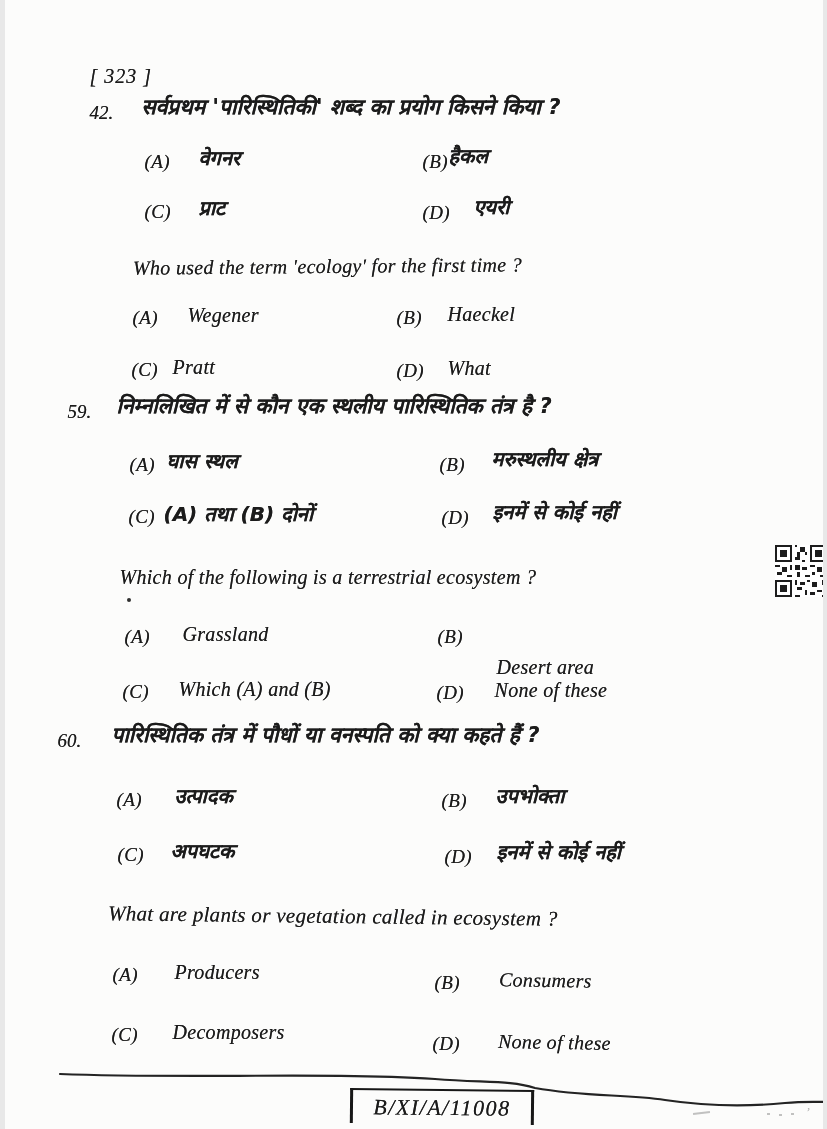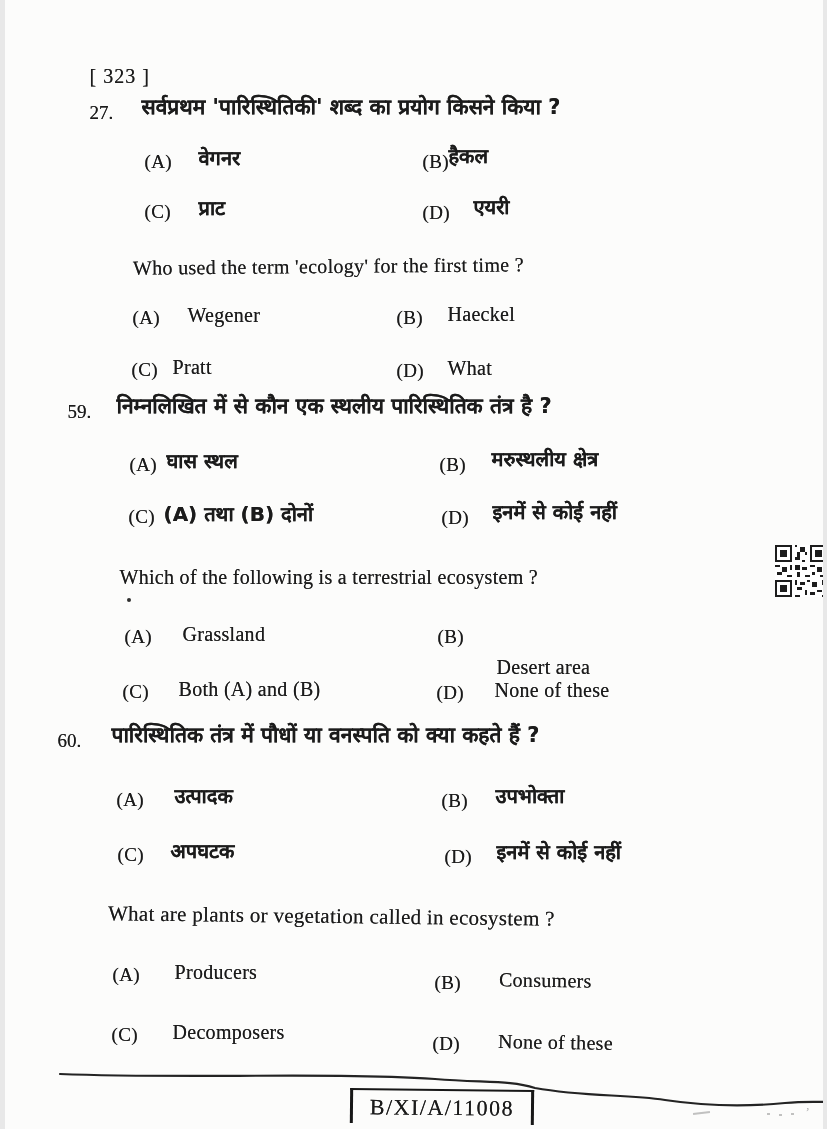--- a/index.html
+++ b/index.html
@@ -1,19 +1,20 @@
 <!DOCTYPE html>
 <html><head>
 <meta charset="utf-8">
 <style>
   html,body{margin:0;padding:0;background:#e8e8e8;}
   .page{
     position:relative;width:818px;height:1129px;margin:0 auto;
     background:#fcfcfb;overflow:hidden;color:#1b1b1b;
     font-family:"Liberation Serif",serif;
+    font-style:italic;
   }
   .t{position:absolute;white-space:nowrap;line-height:1.25;text-shadow:0 0 .4px rgba(20,20,20,.75);}
   .hi{font-family:"DejaVu Sans",sans-serif;font-weight:600;font-size:20px;}
   .hiq{font-family:"DejaVu Sans",sans-serif;font-weight:600;font-size:21px;}
   .en{font-family:"Liberation Serif",serif;font-size:20px;letter-spacing:.3px;}
   .lbl{font-family:"Liberation Serif",serif;font-size:19px;letter-spacing:.4px;}
   .num{font-family:"Liberation Serif",serif;font-size:19px;}
   .hdr{font-family:"Liberation Serif",serif;font-size:20px;letter-spacing:1px;}
   .dot{position:absolute;width:4px;height:4px;background:#2f2f2f;border-radius:50%;}
   .footer-box{
@@ -27,21 +28,21 @@
   .faint{position:absolute;color:#8f8f8f;opacity:.7;font-size:13px;font-family:"Liberation Serif",serif;}
   svg{position:absolute;display:block;}
 </style>
 </head>
 <body>
 
 <div class="page">
 
   <div class="t hdr" style="left:85px;top:64px;">[ 323 ]</div>
 
-  <div class="t num" style="left:85px;top:101px;">27.</div>
+  <div class="t num" style="left:85px;top:101px;">42.</div>
   <div class="t hiq" style="left:137px;top:94px;">सर्वप्रथम 'पारिस्थितिकी' शब्द का प्रयोग किसने किया ?</div>
 
   <div class="t lbl" style="left:140px;top:150px;">(A)</div>
   <div class="t hi" style="left:194px;top:146px;">वेगनर</div>
   <div class="t lbl" style="left:418px;top:150px;">(B)</div>
   <div class="t hi" style="left:444px;top:144px;">हैकल</div>
   <div class="t lbl" style="left:140px;top:200px;">(C)</div>
   <div class="t hi" style="left:194px;top:196px;">प्राट</div>
   <div class="t lbl" style="left:418px;top:201px;">(D)</div>
   <div class="t hi" style="left:469px;top:195px;">एयरी</div>
@@ -116,21 +117,21 @@
   </svg>
 
   <div class="t en" style="left:115px;top:565px;">Which of the following is a terrestrial ecosystem ?</div>
   <div class="dot" style="left:122px;top:598px;"></div>
 
   <div class="t lbl" style="left:120px;top:625px;">(A)</div>
   <div class="t en" style="left:178px;top:622px;">Grassland</div>
   <div class="t lbl" style="left:433px;top:625px;">(B)</div>
   <div class="t en" style="left:492px;top:622px;margin-top:33px;">Desert area</div>
   <div class="t lbl" style="left:118px;top:680px;">(C)</div>
-  <div class="t en" style="left:174px;top:677px;">Both (A) and (B)</div>
+  <div class="t en" style="left:174px;top:677px;">Which (A) and (B)</div>
   <div class="t lbl" style="left:432px;top:681px;">(D)</div>
   <div class="t en" style="left:490px;top:678px;">None of these</div>
 
   <div class="t num" style="left:53px;top:729px;">60.</div>
   <div class="t hiq" style="left:107px;top:722px;">पारिस्थितिक तंत्र में पौधों या वनस्पति को क्या कहते हैं ?</div>
 
   <div class="t lbl" style="left:112px;top:788px;">(A)</div>
   <div class="t hi" style="left:170px;top:784px;">उत्पादक</div>
   <div class="t lbl" style="left:437px;top:789px;">(B)</div>
   <div class="t hi" style="left:491px;top:784px;">उपभोक्ता</div>

